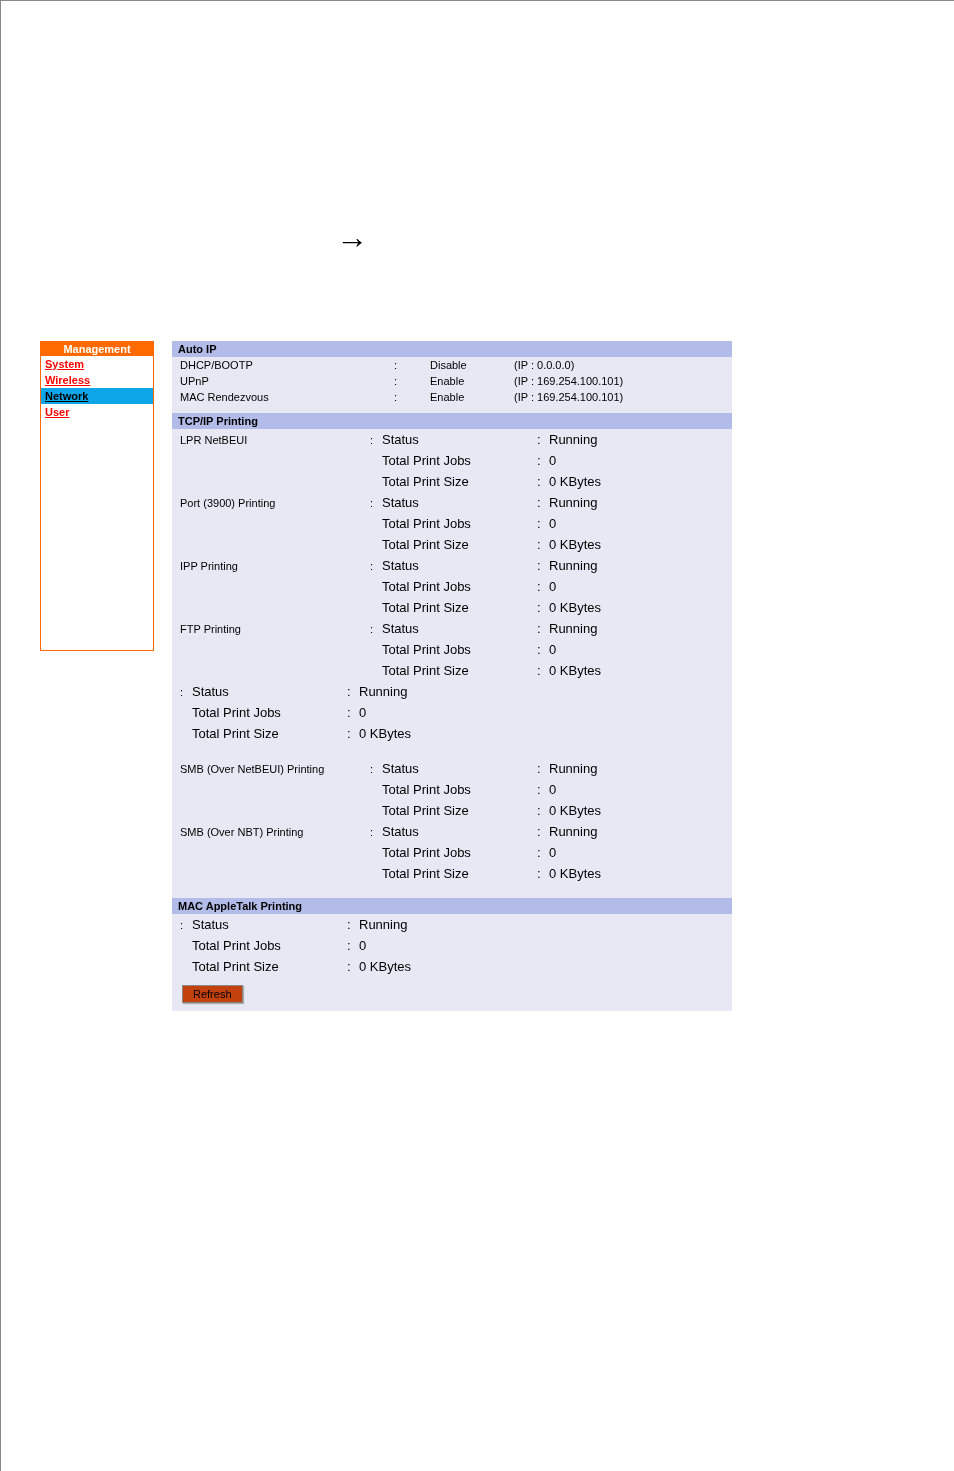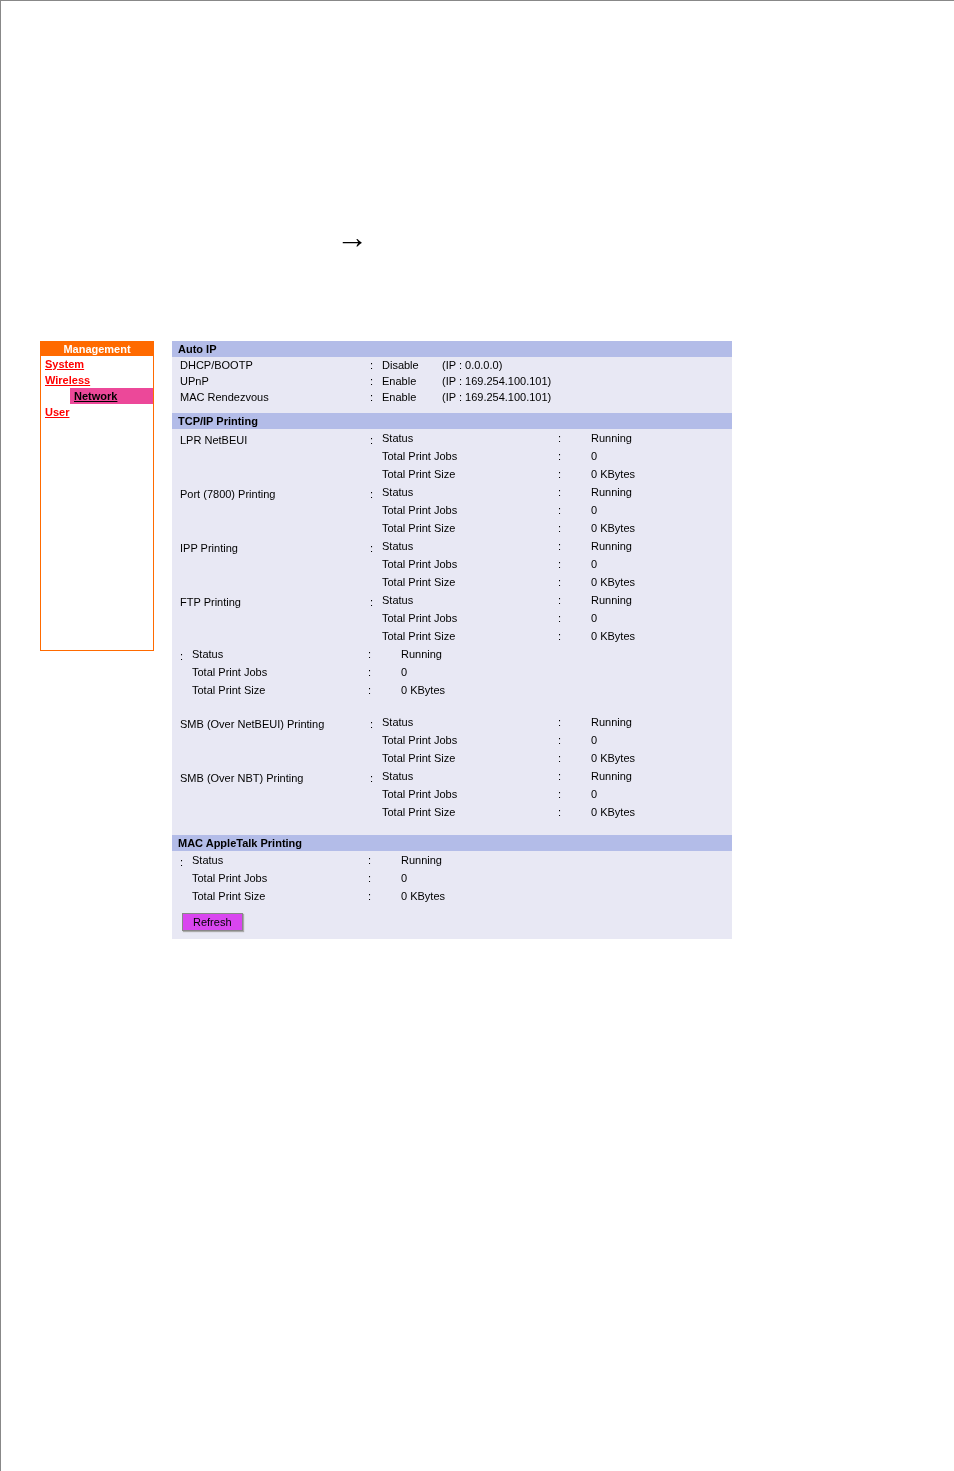--- a/index.html
+++ b/index.html
@@ -49,24 +49,23 @@
     .sidebar-item {
       padding: 2px 4px;
       font-size: 11px;
     }
     .sidebar-item a {
       color: #ff0000;
       text-decoration: underline;
       font-weight: bold;
     }
     .sidebar-item.active {
-      background: #ec4899;
+      background: #0ea5e9;
       color: #000;
       font-weight: bold;
-      margin-left: 29px;
     }
     .sidebar-item.active span {
       text-decoration: underline;
     }
     .sidebar-spacer {
       height: 230px;
       background: white;
     }
     .main {
       width: 560px;
@@ -77,20 +76,21 @@
       font-weight: bold;
       padding: 2px 6px;
       font-size: 11px;
       color: #000;
     }
     .row {
       display: flex;
       padding: 2px 0 2px 8px;
       font-size: 11px;
       color: #000;
+      gap: 24px;
     }
     .row .col-label {
       width: 190px;
     }
     .row .colon {
       width: 12px;
     }
     .row .col-state {
       width: 60px;
     }
@@ -110,41 +110,40 @@
       width: 12px;
       padding-top: 5px;
       font-size: 11px;
     }
     .row-group .detail-block {
       flex: 1;
     }
     .detail-row {
       display: flex;
       padding: 3px 0;
-      font-size: 11px;
-      gap: 21px;
+      font-size: 13px;
     }
     .detail-row .det-key {
       width: 155px;
     }
     .detail-row .det-colon {
       width: 12px;
     }
     .detail-row .det-val {
       flex: 1;
     }
     .section-spacer {
       height: 14px;
     }
     .refresh-btn {
       margin: 8px 0 8px 10px;
       padding: 2px 10px;
       font-size: 11px;
       border: 1px solid #888;
-      background: #d946ef;
+      background: #c2410c;
       box-shadow: 1px 1px 1px #aaa;
       cursor: pointer;
     }
   </style>
 </head>
 <body>
 
 <div class="page">
   <div class="arrow">→</div>
 
@@ -199,21 +198,21 @@
                 <span class="det-val">0</span>
               </div>
               <div class="detail-row">
                 <span class="det-key">Total Print Size</span>
                 <span class="det-colon">:</span>
                 <span class="det-val">0 KBytes</span>
               </div>
             </div>
           </div>
           <div class="row-group">
-            <div class="col-label">Port (7800) Printing</div>
+            <div class="col-label">Port (3900) Printing</div>
             <div class="colon">:</div>
             <div class="detail-block">
               <div class="detail-row">
                 <span class="det-key">Status</span>
                 <span class="det-colon">:</span>
                 <span class="det-val">Running</span>
               </div>
               <div class="detail-row">
                 <span class="det-key">Total Print Jobs</span>
                 <span class="det-colon">:</span>

